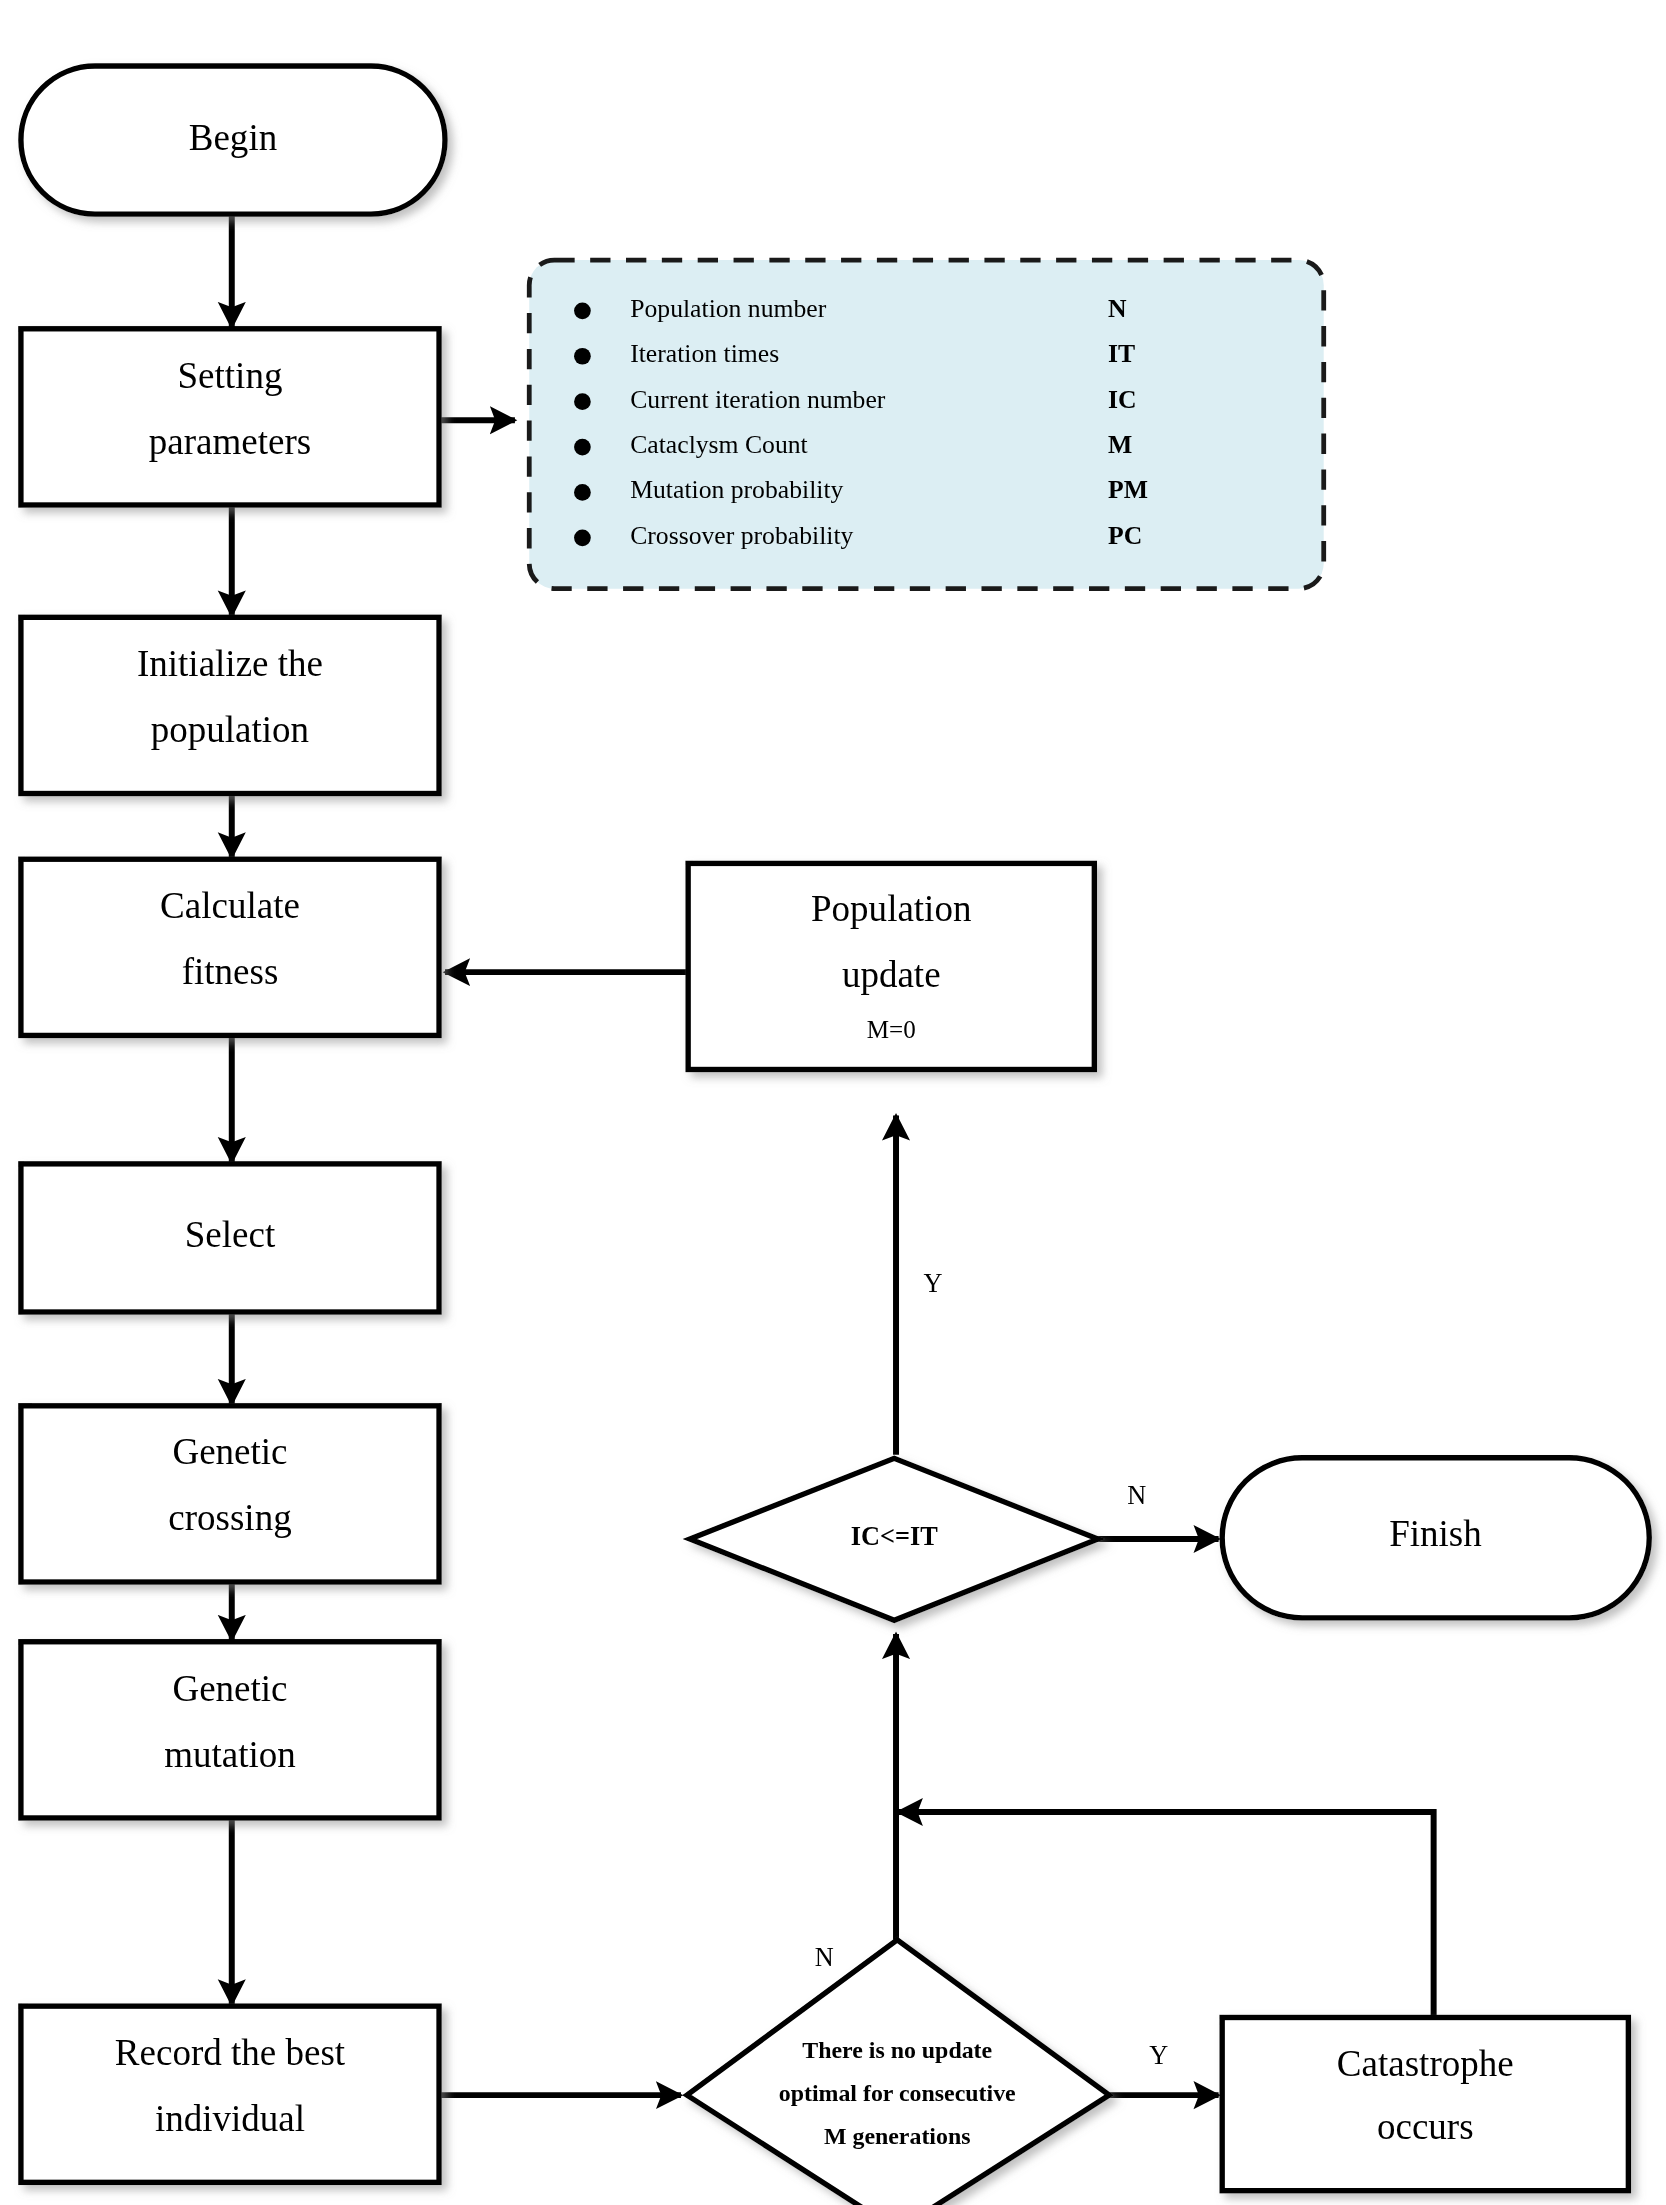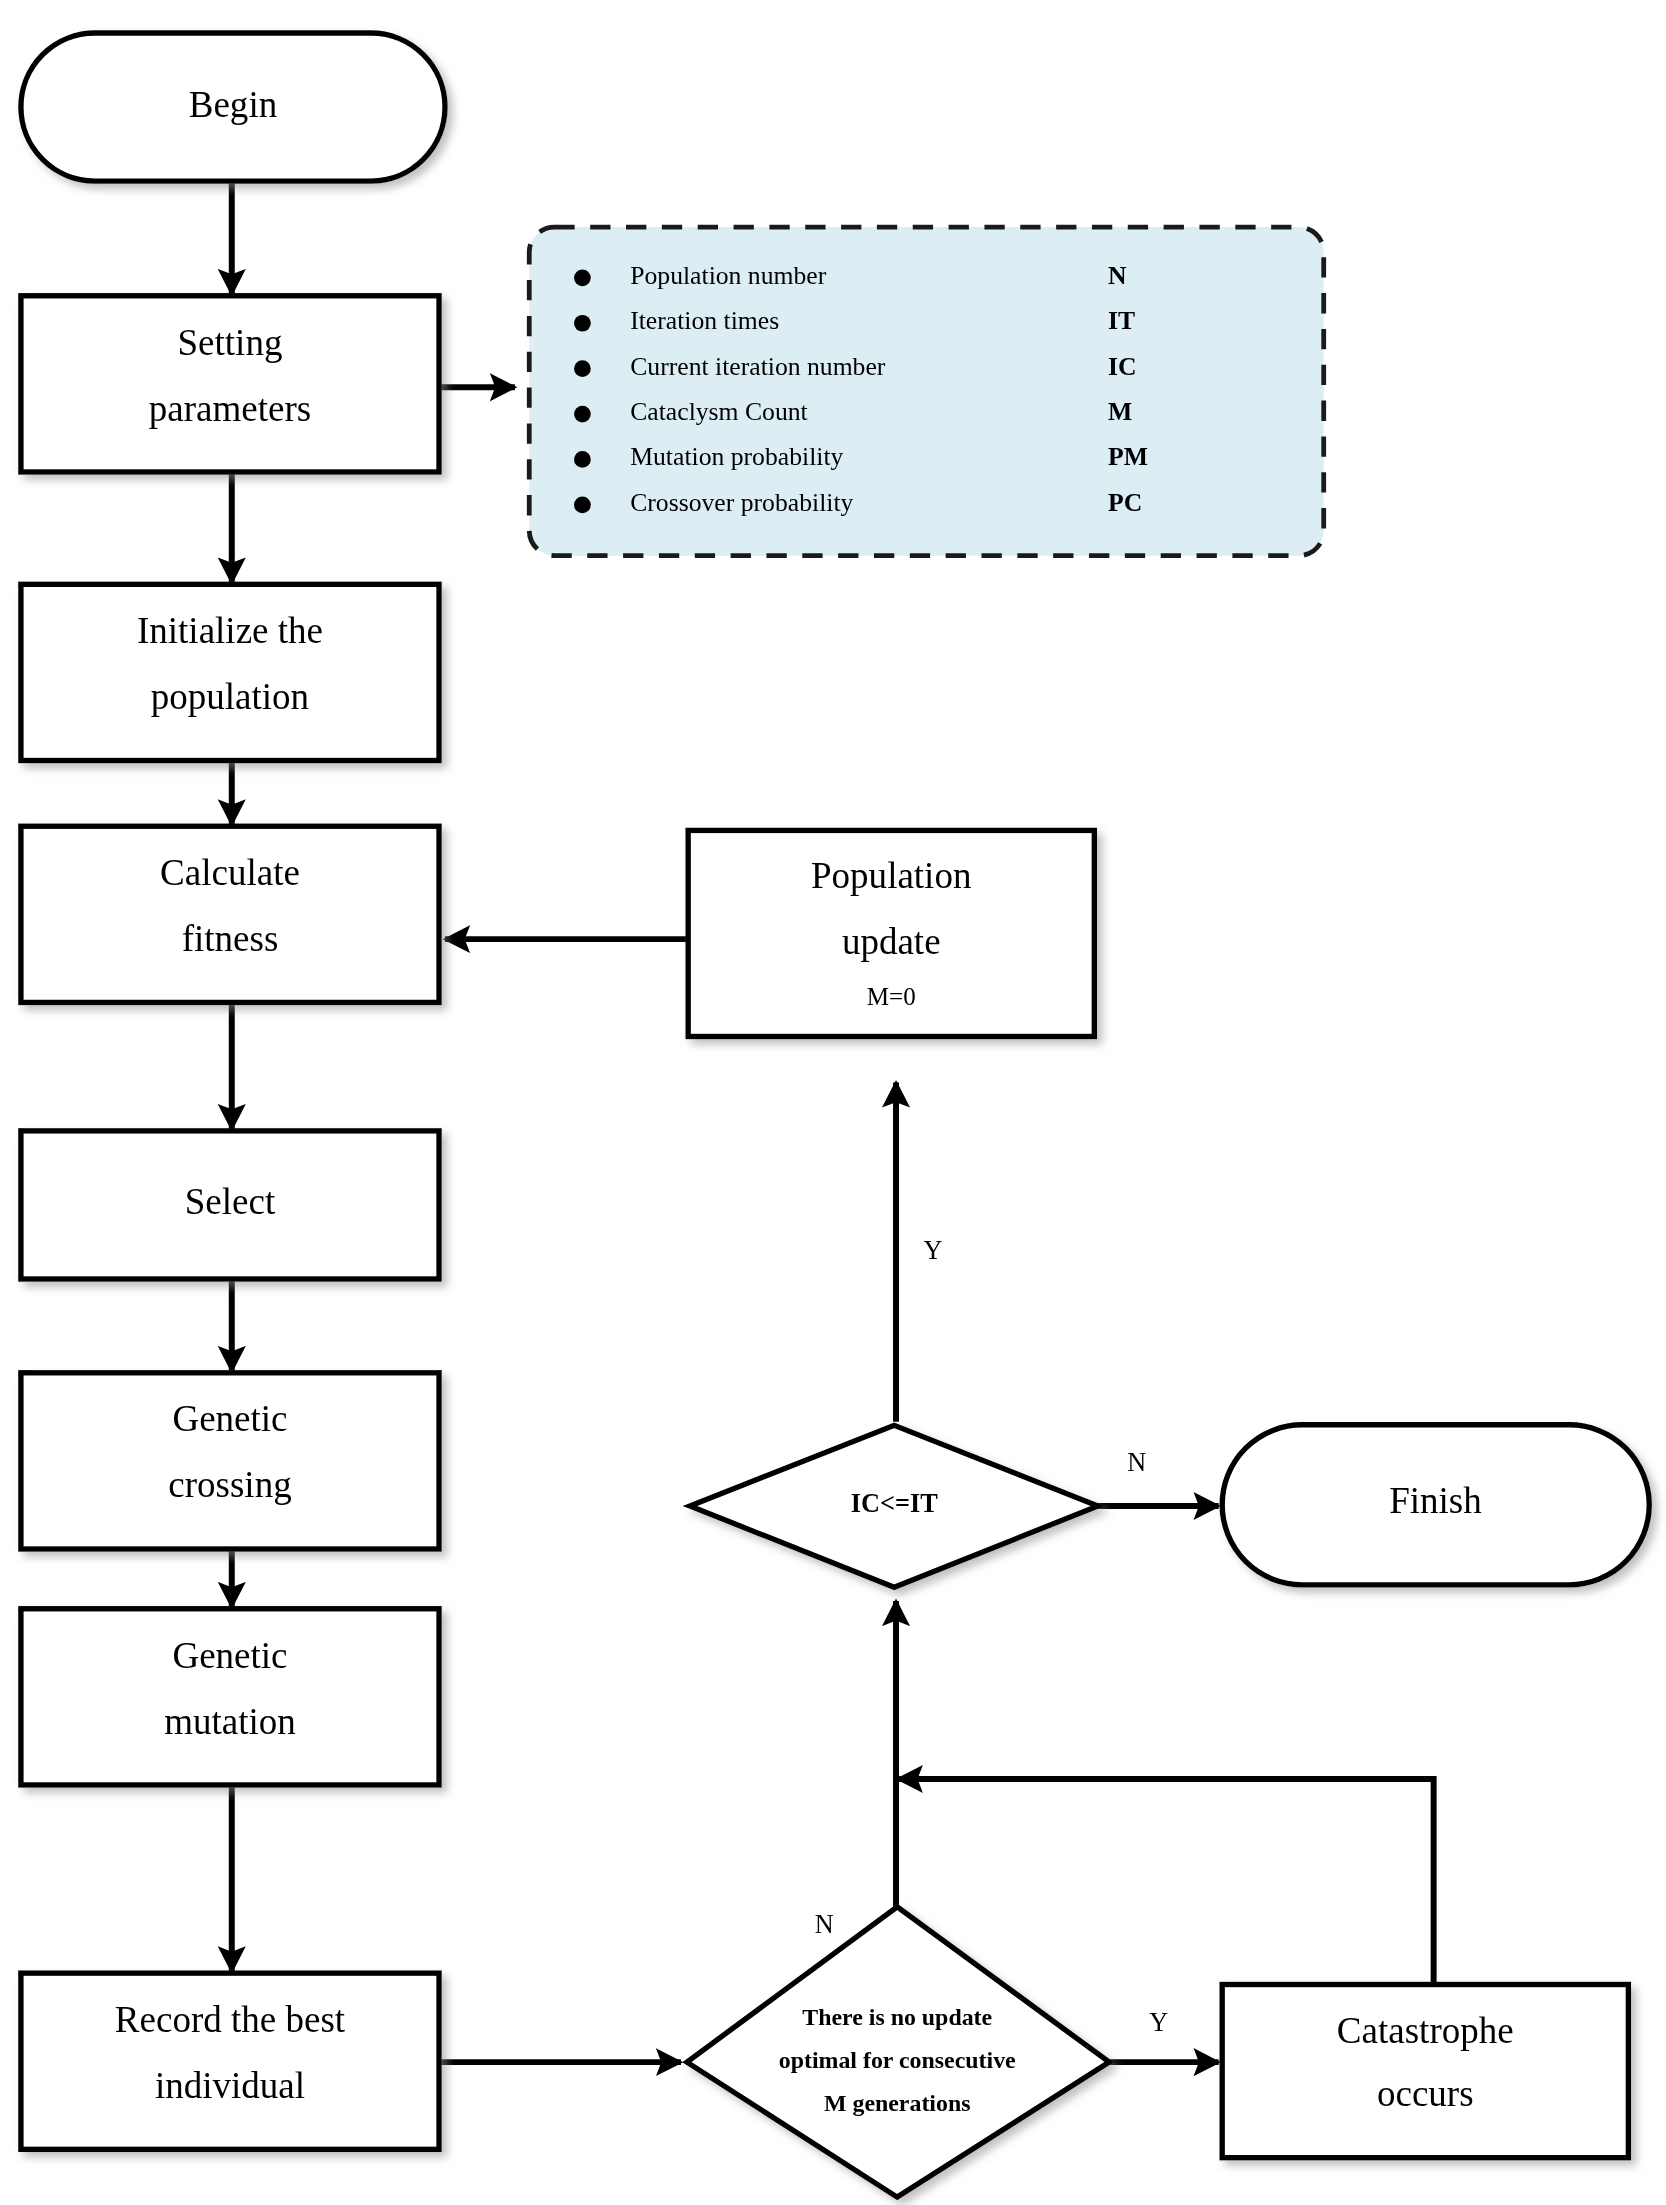--- a/index.html
+++ b/index.html
@@ -10,20 +10,21 @@
   body {
     width: 1666px;
     height: 2205px;
     font-family: "Liberation Serif", "DejaVu Serif", serif;
     overflow: hidden;
   }
   #flow-root {
     position: relative;
     width: 1666px;
     height: 1902px;
+    margin-top: 33px;
   }
   svg#flow-svg {
     position: absolute;
     top: 0; left: 0;
     width: 1666px;
     height: 2205px;
   }
   .node-label {
     font-family: "Liberation Serif", "DejaVu Serif", serif;
     fill: #000000;

